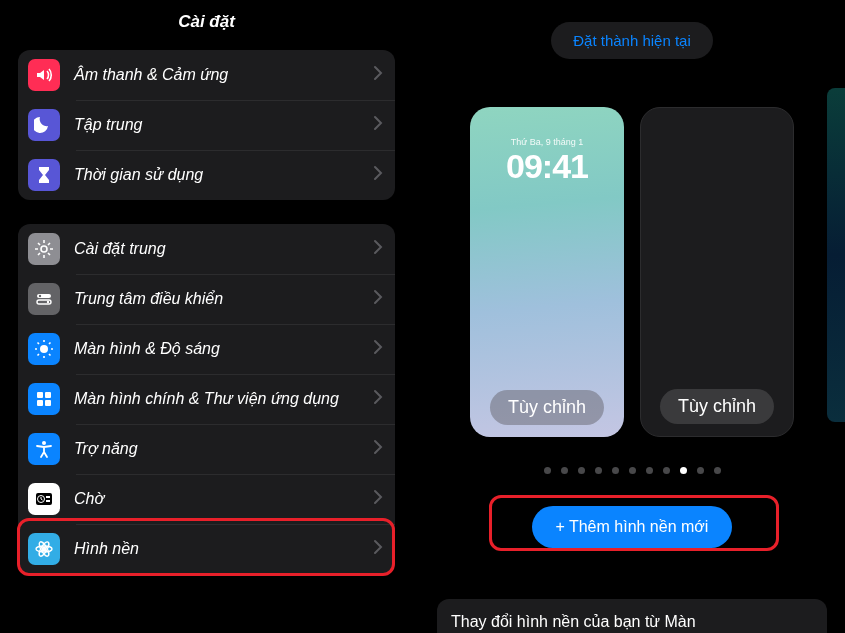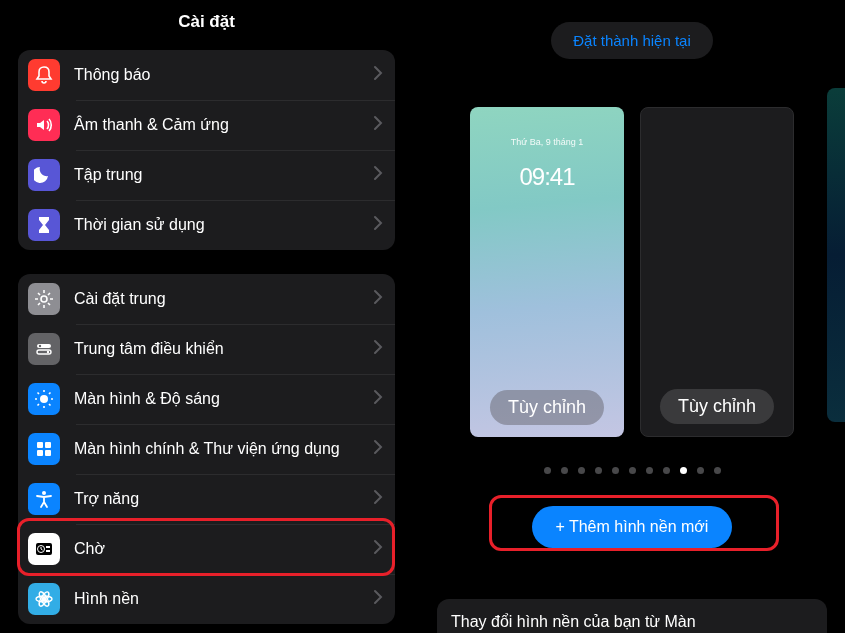--- a/index.html
+++ b/index.html
@@ -11,20 +11,21 @@
   display: flex;
   gap: 6px;
   color: #fff;
   overflow: hidden;
 }
 .panel-left {
   width: 413px;
   height: 633px;
   background: #000;
   position: relative;
+  font-style: italic;
 }
 .panel-right {
   width: 426px;
   height: 633px;
   background: #000;
   position: relative;
   display: flex;
   flex-direction: column;
   align-items: center;
   gap: 8px;
@@ -102,46 +103,45 @@
 }
 .wallpapers {
   display:flex;
   gap:16px;
   margin-top:40px;
   position:relative;
 }
 .phone {
   width:154px;
   height:330px;
-  border-radius:8px;
+  border-radius:20px;
   position:relative;
   display:flex;
   flex-direction:column;
   align-items:center;
   overflow:hidden;
 }
 .phone.light {
   background: linear-gradient(175deg,#8fd5c0 0%,#82c9c5 30%,#9fc0dc 60%,#c4c6e3 100%);
 }
 .phone.dark {
   background:#1c1c1e;
   border:1px solid #2c2c2e;
 }
 .phone .date {
   margin-top:30px;
   font-size:9px;
   color:#fff;
   opacity:.9;
 }
 .phone .clock {
-  font-size:24px;
-  font-weight:400;
+  font-size:34px;
+  font-weight:700;
   color:#fff;
   letter-spacing:-1px;
-  margin-top:16px;
 }
 .customize-pill {
   position:absolute;
   bottom:12px;
   left:50%;
   transform:translateX(-50%);
   background:rgba(110,110,120,.55);
   color:#fff;
   padding:7px 18px;
   border-radius:18px;
@@ -203,31 +203,20 @@
 .bg-lblue{background:#32ade6}
 .bg-white{background:#fff}
 </style>
 </head>
 <body>
 
 <div class="panel-left">
   <div class="title-bar">Cài đặt</div>
   <div class="settings-list">
     <div class="group" id="g1">
-        <div class="row">
-          <div class="app-icon bg-red">
-            <svg viewBox="0 0 20 20">
-              <path d="M10 2c3 0 5 2 5 5v4l2 3H3l2-3V7c0-3 2-5 5-5zM8 16a2 2 0 004 0" fill="none" stroke="#fff" stroke-width="1.6"></path>
-            </svg>
-          </div>
-          <div class="row-label">Thông báo</div>
-          <span><svg class="chevron" viewBox="0 0 10 16">
-              <path d="M2 2l6 6-6 6" fill="none" stroke="currentColor" stroke-width="2" stroke-linecap="round"></path>
-            </svg></span>
-        </div>
         <div class="row">
           <div class="app-icon bg-pink">
             <svg viewBox="0 0 20 20">
               <path d="M3 8v4h3l4 3V5L6 8H3z" fill="#fff"></path>
               <path d="M13 6c2 2 2 6 0 8M15 4c3 3 3 9 0 12" fill="none" stroke="#fff" stroke-width="1.6"></path>
             </svg>
           </div>
           <div class="row-label">Âm thanh &amp; Cảm ứng</div>
           <span><svg class="chevron" viewBox="0 0 10 16">
               <path d="M2 2l6 6-6 6" fill="none" stroke="currentColor" stroke-width="2" stroke-linecap="round"></path>

